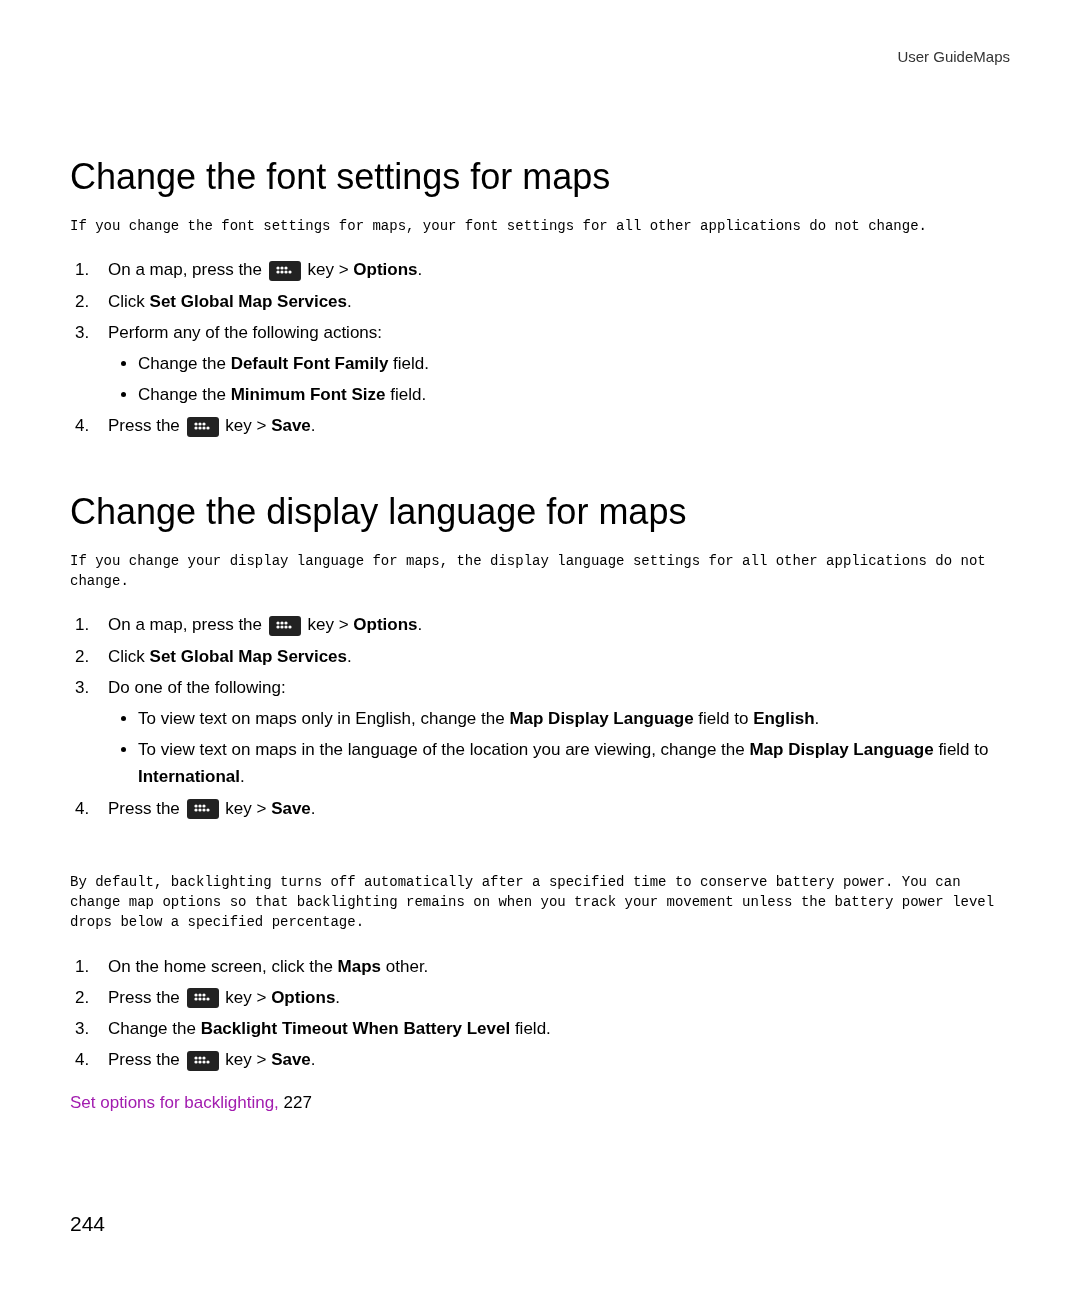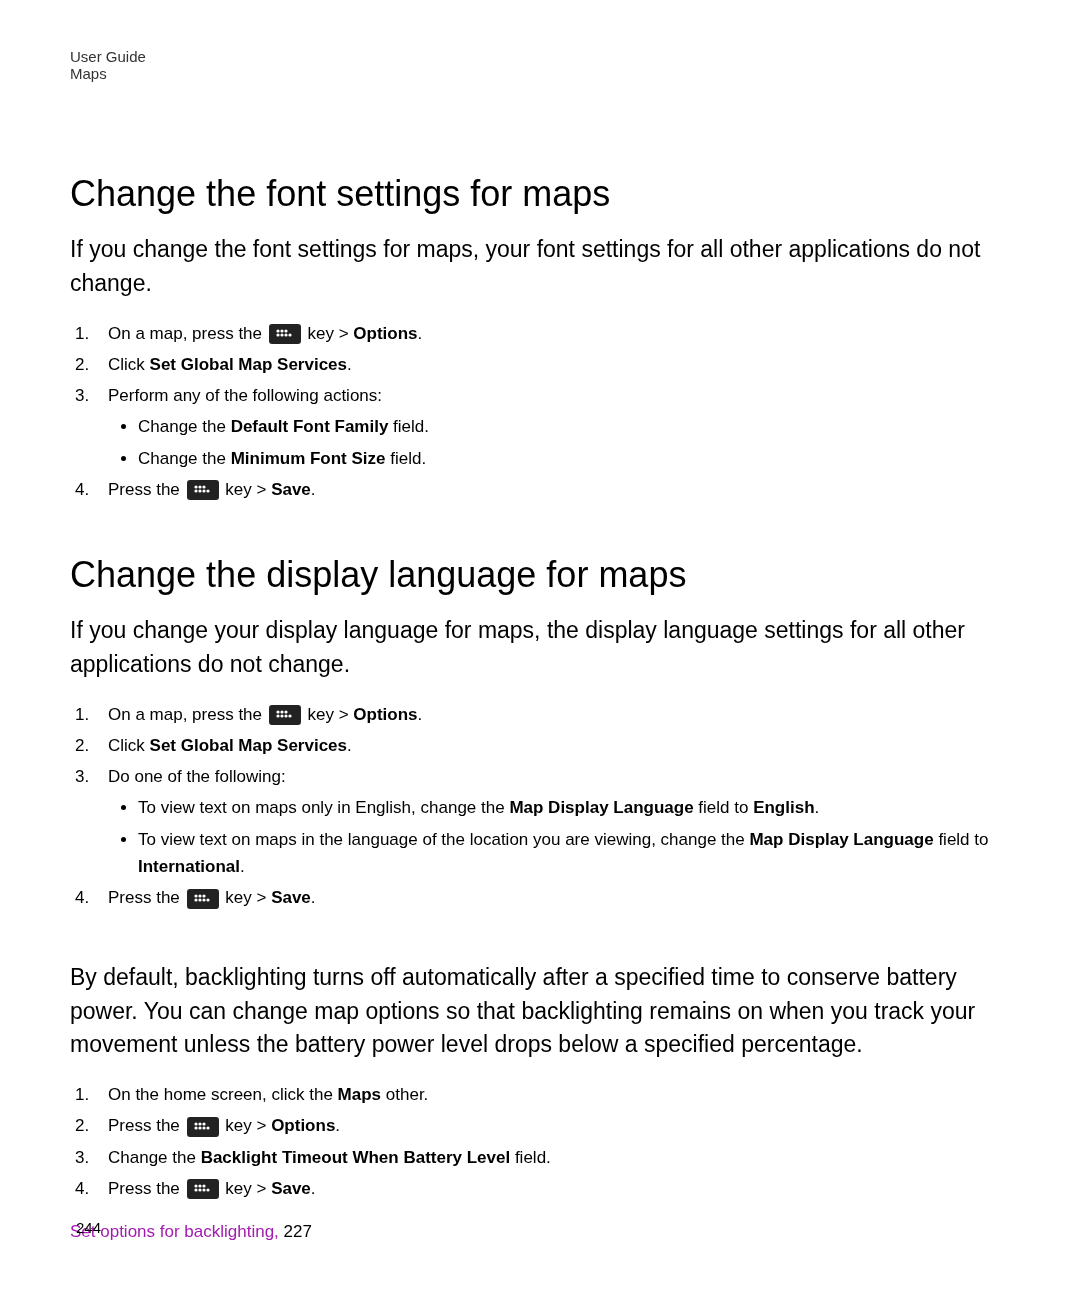--- a/index.html
+++ b/index.html
@@ -15,32 +15,32 @@
     box-sizing: border-box;
     padding: 48px 70px 0 70px;
     position: relative;
   }
   .header {
     display: flex;
     justify-content: flex-end;
     font-size: 15px;
     color: #333;
     margin-bottom: 90px;
-    flex-direction: column;
   }
   h1 {
     font-size: 36px;
     font-weight: 400;
     margin: 0 0 18px 0;
     line-height: 1.2;
   }
   .intro {
-    font-size: 23px;
+    font-size: 14px;
     margin: 12px 0 20px 0;
     line-height: 1.45;
+    font-family: Liberation Mono, monospace;
   }
   ol.steps {
     font-size: 17px;
     margin: 0 0 50px 0;
     padding-left: 24px;
     line-height: 1.6;
   }
   ol.steps > li {
     padding-left: 14px;
     margin-bottom: 4px;
@@ -70,22 +70,22 @@
     font-weight: 700;
     margin: 0 0 4px 0;
   }
   .link {
     color: #a21caf;
     text-decoration: none;
   }
   .page-number {
     position: absolute;
     bottom: 60px;
-    left: 76px;
-    font-size: 15px;
+    left: 70px;
+    font-size: 21px;
   }
   .section { margin-bottom: 50px; }
   .related-block { font-size: 17px; }
 </style>
 </head>
 <body>
 
 <div class="page">
 
   <div class="header">

